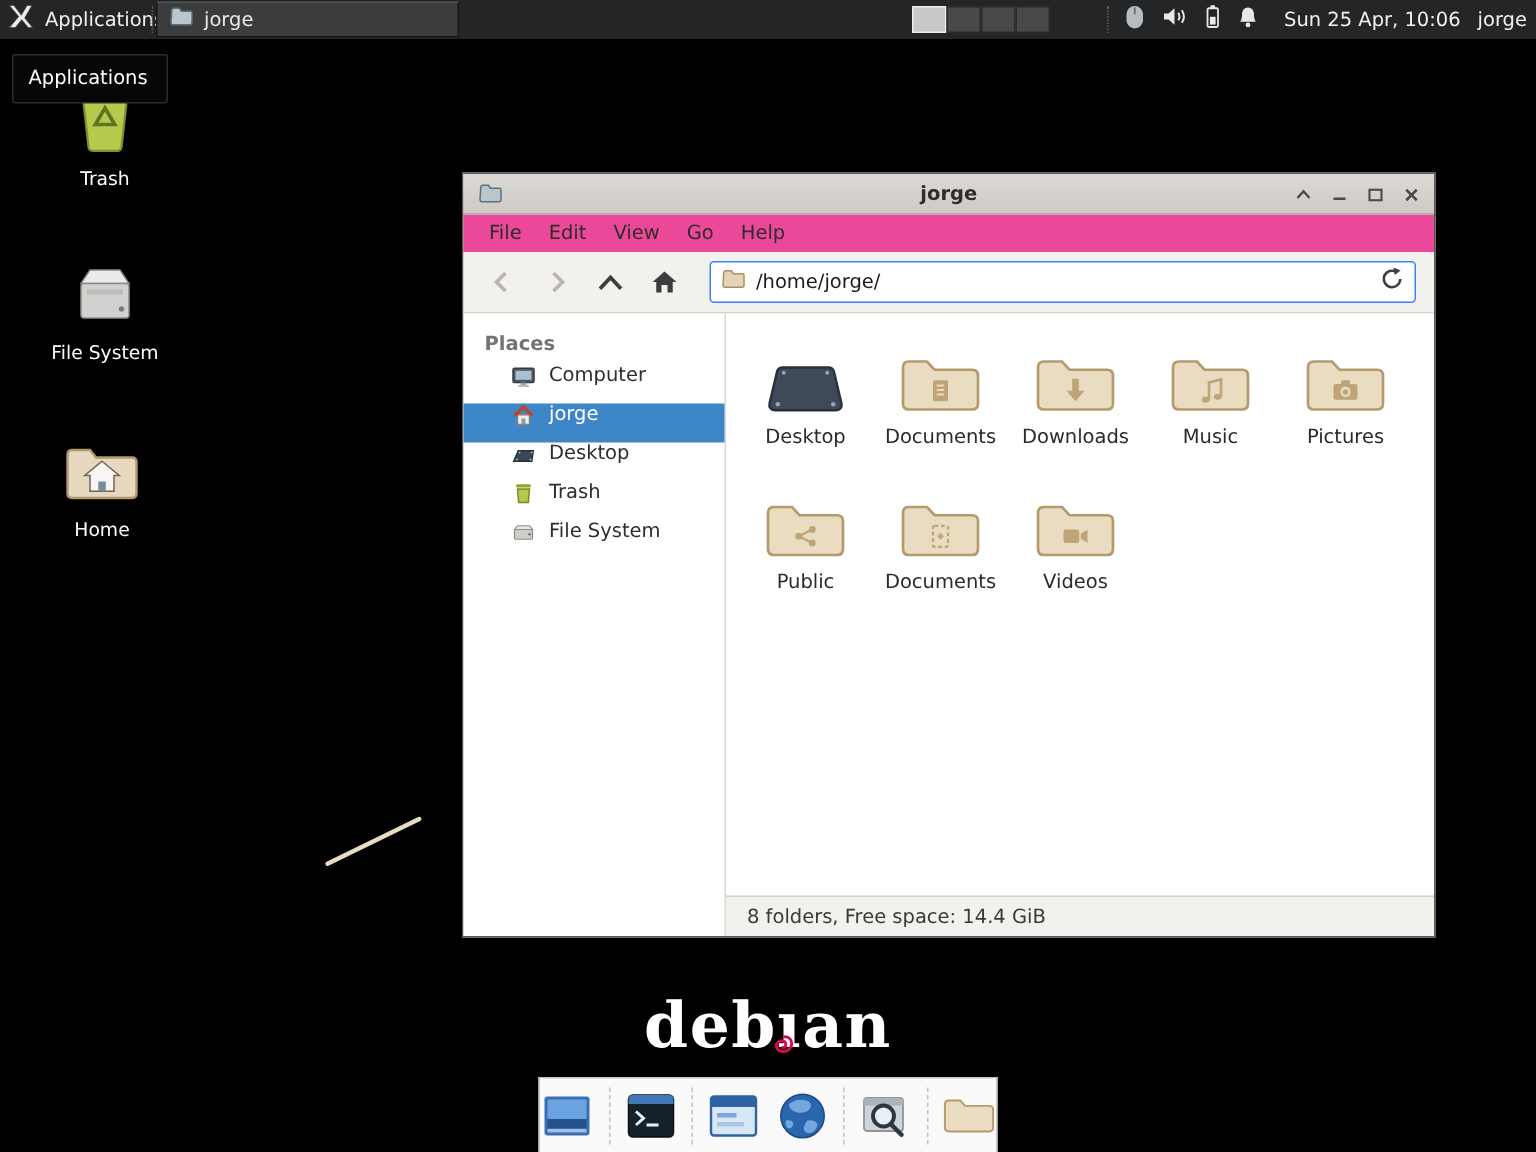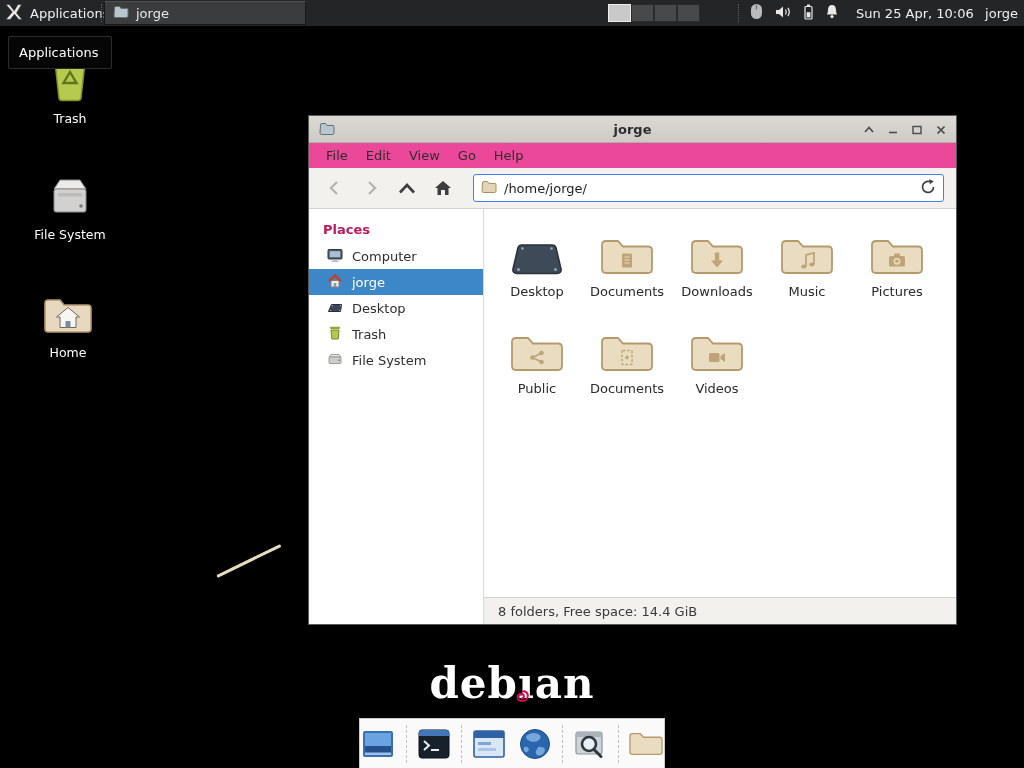--- a/index.html
+++ b/index.html
@@ -60,22 +60,22 @@
 
   .toolbar { height:41px; background:#f2f1ee; border-bottom:1px solid #d6d3ce; display:flex;
     align-items:center; padding:0 12px; gap:8px; flex:none; }
   .nav-btn { width:28px; height:28px; display:flex; align-items:center; justify-content:center; }
   .path-entry { flex:1; height:28px; margin-left:8px; background:#fff; border:1px solid #3b82f6;
     border-radius:3px; display:flex; align-items:center; padding:0 7px; gap:7px; }
   .path-text { flex:1; color:#1c1c1c; }
 
   .win-body { flex:1; display:flex; background:#fff; min-height:0; }
   .sidebar { width:175px; flex:none; border-right:1px solid #dddad5; padding-top:6px; }
-  .side-header { font-weight:bold; color:#be185d; padding:7px 0 6px 14px; }
-  .side-item { height:26px; display:flex; align-items:center; gap:9px; padding-left:18px; color:#2d2d2d; }
+  .side-header { font-weight:bold; color:#737373; padding:7px 0 6px 14px; }
+  .side-item { height:26px; display:flex; align-items:flex-start; gap:9px; padding-left:32px; color:#2d2d2d; }
   .side-item.selected { background:#3d87c8; color:#fff; }
 
   .main-pane { flex:1; display:flex; flex-direction:column; min-width:0; }
   .icons-area { flex:1; display:flex; flex-wrap:wrap; align-content:flex-start; padding:10px 0 0 8px; }
   .fcell { width:90px; height:97px; display:flex; flex-direction:column; align-items:center; }
   .ficon { height:62px; display:flex; align-items:flex-end; justify-content:center; padding-bottom:2px; }
   .flabel { margin-top:3px; color:#2a2a2a; }
   .statusbar { height:27px; background:#f2f1ee; border-top:1px solid #d6d3ce; display:flex;
     align-items:center; padding-left:14px; color:#3a3a3a; flex:none; }
 

